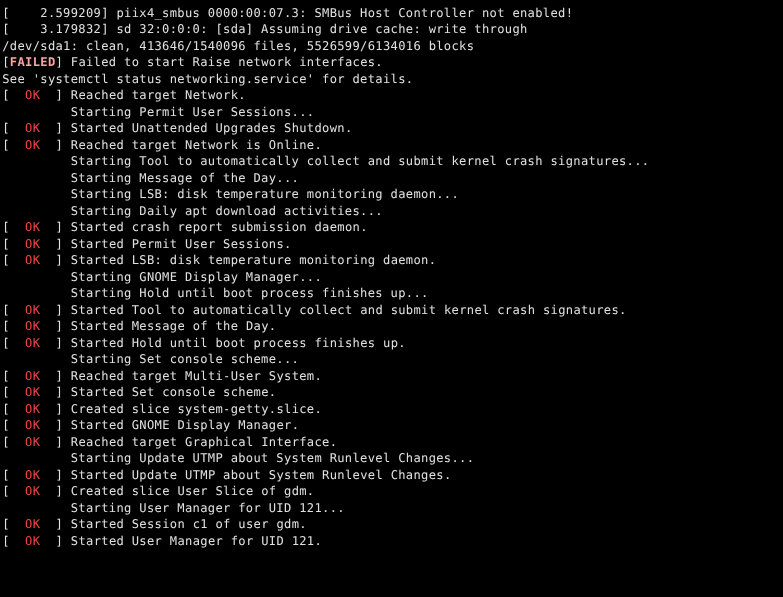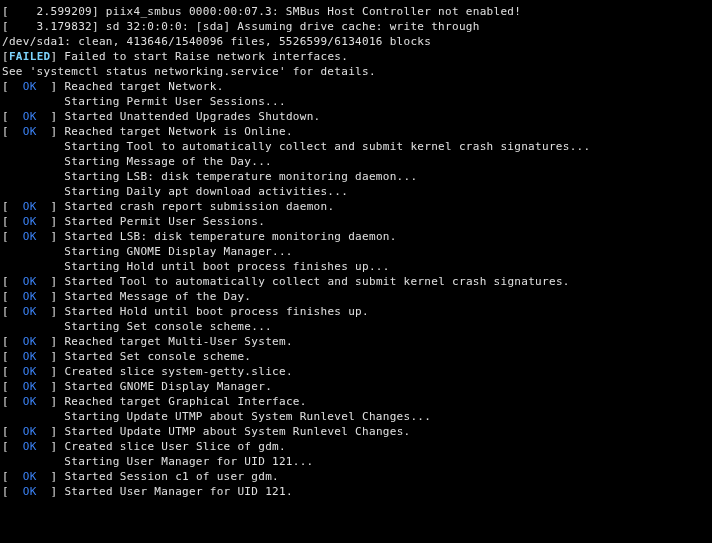--- a/index.html
+++ b/index.html
@@ -13,20 +13,20 @@
   #terminal {
     font-family: "DejaVu Sans Mono", "Liberation Mono", monospace;
     font-size: 11px;
     line-height: 15px;
     color: #e0e0e0;
     white-space: pre;
     padding: 4px 2px;
     letter-spacing: 0.3px;
   }
   .line { display: block; }
-  .ok { color: #3b82f6; font-weight: normal; }
-  .fail { color: #7dd3fc; font-weight: bold; }
+  .ok { color: #ef4444; font-weight: normal; }
+  .fail { color: #fca5a5; font-weight: bold; }
   .bracket { color: #e0e0e0; }
 </style>
 </head>
 <body>
 
 <div id="terminal"><span class="line">[    2.599209] piix4_smbus 0000:00:07.3: SMBus Host Controller not enabled!</span><span class="line">[    3.179832] sd 32:0:0:0: [sda] Assuming drive cache: write through</span><span class="line">/dev/sda1: clean, 413646/1540096 files, 5526599/6134016 blocks</span><span class="line"><span class="bracket">[</span><span class="fail">FAILED</span><span class="bracket">]</span> Failed to start Raise network interfaces.</span><span class="line">See 'systemctl status networking.service' for details.</span><span class="line"><span class="bracket">[</span>  <span class="ok">OK</span>  <span class="bracket">]</span> Reached target Network.</span><span class="line">         Starting Permit User Sessions...</span><span class="line"><span class="bracket">[</span>  <span class="ok">OK</span>  <span class="bracket">]</span> Started Unattended Upgrades Shutdown.</span><span class="line"><span class="bracket">[</span>  <span class="ok">OK</span>  <span class="bracket">]</span> Reached target Network is Online.</span><span class="line">         Starting Tool to automatically collect and submit kernel crash signatures...</span><span class="line">         Starting Message of the Day...</span><span class="line">         Starting LSB: disk temperature monitoring daemon...</span><span class="line">         Starting Daily apt download activities...</span><span class="line"><span class="bracket">[</span>  <span class="ok">OK</span>  <span class="bracket">]</span> Started crash report submission daemon.</span><span class="line"><span class="bracket">[</span>  <span class="ok">OK</span>  <span class="bracket">]</span> Started Permit User Sessions.</span><span class="line"><span class="bracket">[</span>  <span class="ok">OK</span>  <span class="bracket">]</span> Started LSB: disk temperature monitoring daemon.</span><span class="line">         Starting GNOME Display Manager...</span><span class="line">         Starting Hold until boot process finishes up...</span><span class="line"><span class="bracket">[</span>  <span class="ok">OK</span>  <span class="bracket">]</span> Started Tool to automatically collect and submit kernel crash signatures.</span><span class="line"><span class="bracket">[</span>  <span class="ok">OK</span>  <span class="bracket">]</span> Started Message of the Day.</span><span class="line"><span class="bracket">[</span>  <span class="ok">OK</span>  <span class="bracket">]</span> Started Hold until boot process finishes up.</span><span class="line">         Starting Set console scheme...</span><span class="line"><span class="bracket">[</span>  <span class="ok">OK</span>  <span class="bracket">]</span> Reached target Multi-User System.</span><span class="line"><span class="bracket">[</span>  <span class="ok">OK</span>  <span class="bracket">]</span> Started Set console scheme.</span><span class="line"><span class="bracket">[</span>  <span class="ok">OK</span>  <span class="bracket">]</span> Created slice system-getty.slice.</span><span class="line"><span class="bracket">[</span>  <span class="ok">OK</span>  <span class="bracket">]</span> Started GNOME Display Manager.</span><span class="line"><span class="bracket">[</span>  <span class="ok">OK</span>  <span class="bracket">]</span> Reached target Graphical Interface.</span><span class="line">         Starting Update UTMP about System Runlevel Changes...</span><span class="line"><span class="bracket">[</span>  <span class="ok">OK</span>  <span class="bracket">]</span> Started Update UTMP about System Runlevel Changes.</span><span class="line"><span class="bracket">[</span>  <span class="ok">OK</span>  <span class="bracket">]</span> Created slice User Slice of gdm.</span><span class="line">         Starting User Manager for UID 121...</span><span class="line"><span class="bracket">[</span>  <span class="ok">OK</span>  <span class="bracket">]</span> Started Session c1 of user gdm.</span><span class="line"><span class="bracket">[</span>  <span class="ok">OK</span>  <span class="bracket">]</span> Started User Manager for UID 121.</span></div>
 
 </body></html>

